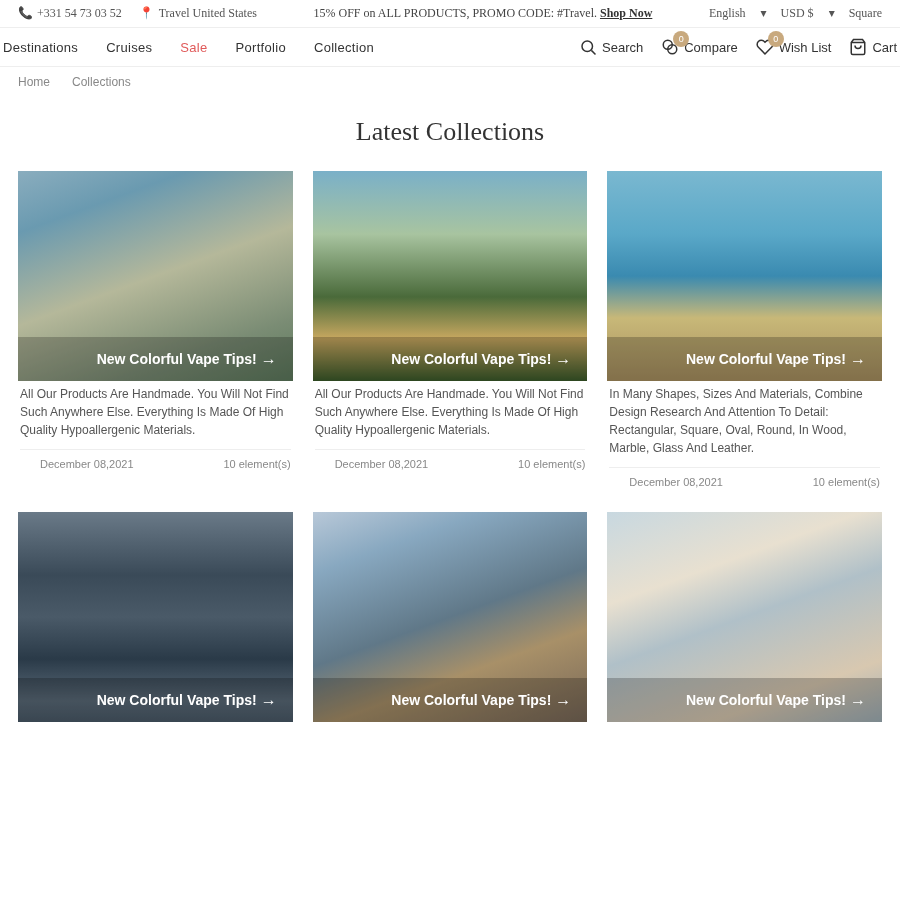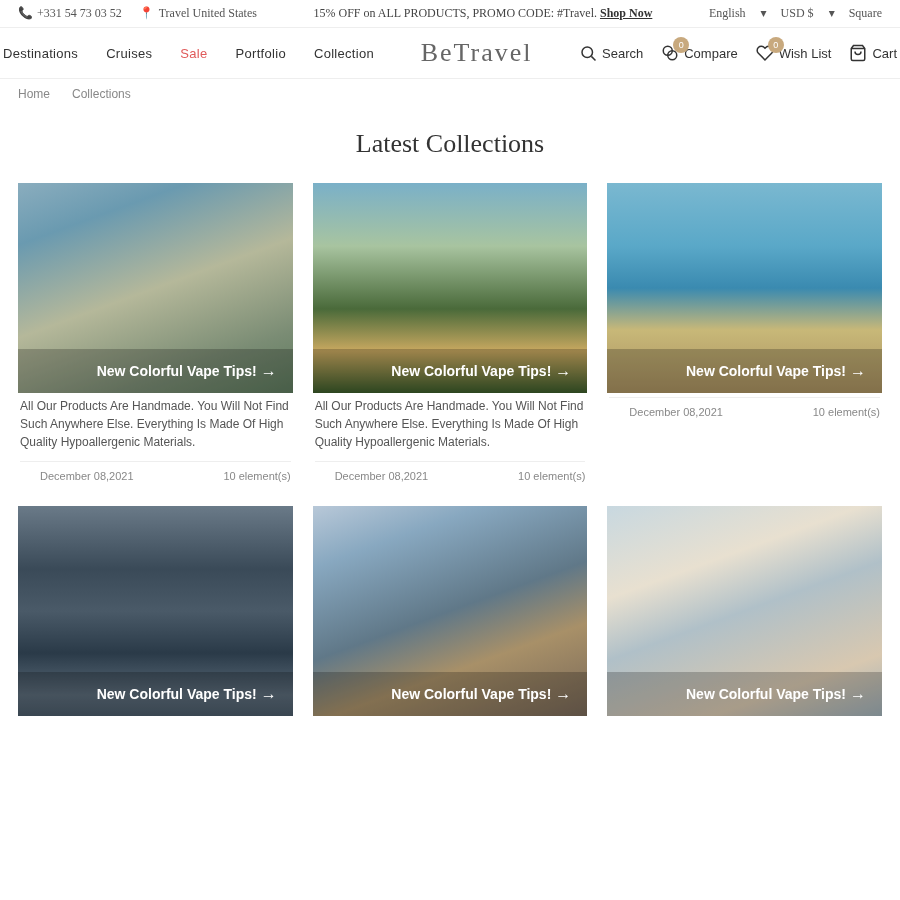--- a/index.html
+++ b/index.html
@@ -230,23 +230,20 @@
 </div>
 
 <div class="nav-bar">
   <div class="nav-left">
     <a href="#">Destinations</a>
     <a href="#">Cruises</a>
     <a href="#" class="sale">Sale</a>
     <a href="#">Portfolio</a>
     <a href="#">Collection</a>
   </div>
-  <div class="nav-logo">
-    <span>BeTravel</span>
-  </div>
   <div class="nav-right">
     <div class="nav-icon-item">
       <svg class="icon-svg" viewBox="0 0 24 24" fill="none" stroke="#333" stroke-width="2">
         <circle cx="11" cy="11" r="7"></circle>
           <line x1="16.5" y1="16.5" x2="22" y2="22"></line>
       </svg>
       <span>Search</span>
     </div>
     <div class="nav-icon-item" style="position:relative;">
       <svg class="icon-svg" viewBox="0 0 24 24" fill="none" stroke="#333" stroke-width="2">
@@ -319,20 +316,21 @@
     </div>
     <div class="collection-card">
       <div class="collection-image-overlay">
         <div class="image-placeholder img-rocky-beach" style="width: 100%; height: 210px;"></div>
         <div class="collection-caption">
           <span class="collection-caption-text">New Colorful Vape Tips!</span>
           <span class="arrow-icon">→</span>
         </div>
       </div>
       <div class="collection-info">
+        <p class="collection-description">In Many Shapes, Sizes And Materials, Combine Design Research And Attention To Detail: Rectangular, Square, Oval, Round, In Wood, Marble, Glass And Leather.</p>
         <hr class="divider-line" style="margin: 0px 0px 8px;">
         <div class="collection-meta">
           <span>December 08,2021</span>
           <span>10 element(s)</span>
         </div>
       </div>
     </div>
     <div class="collection-card">
       <div class="collection-image-overlay">
         <div class="image-placeholder img-temple" style="width: 100%; height: 210px;"></div>

